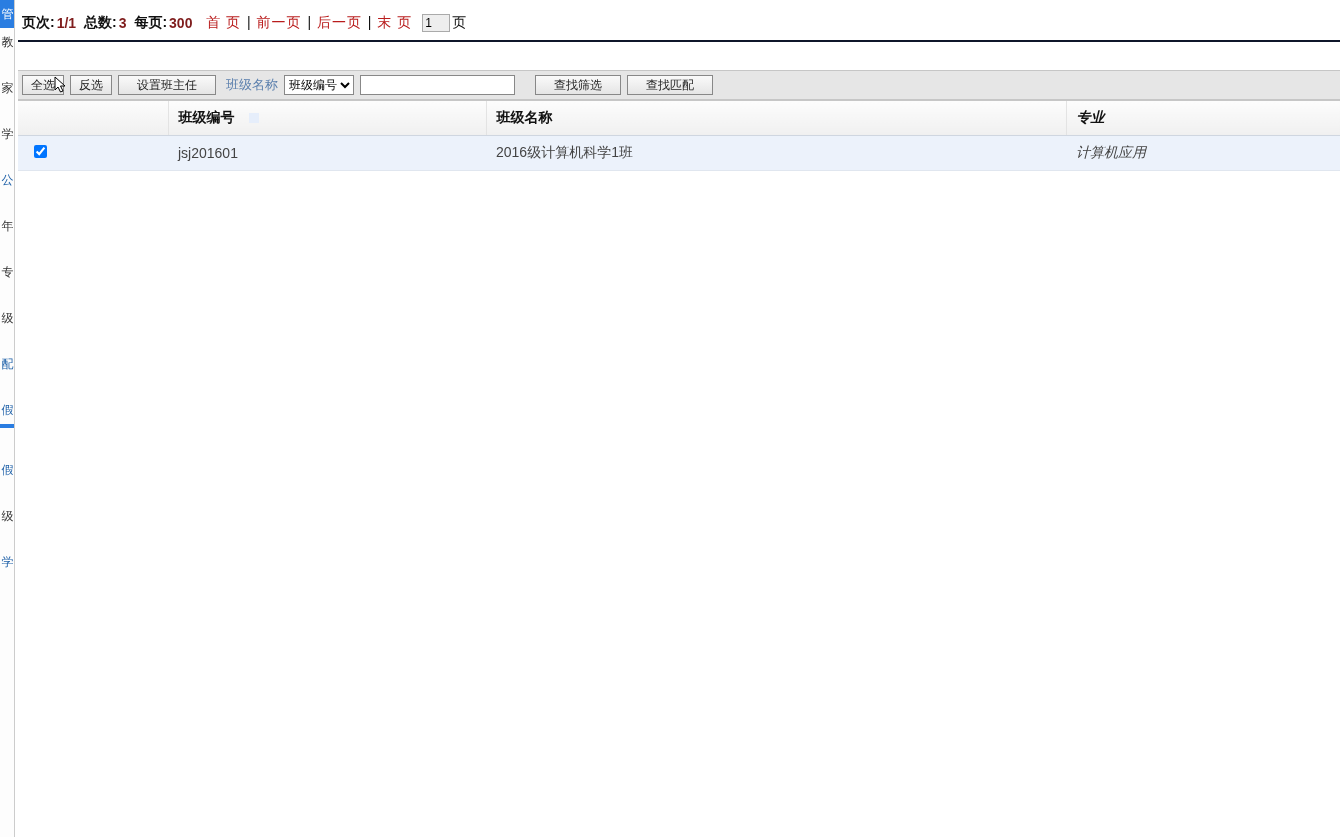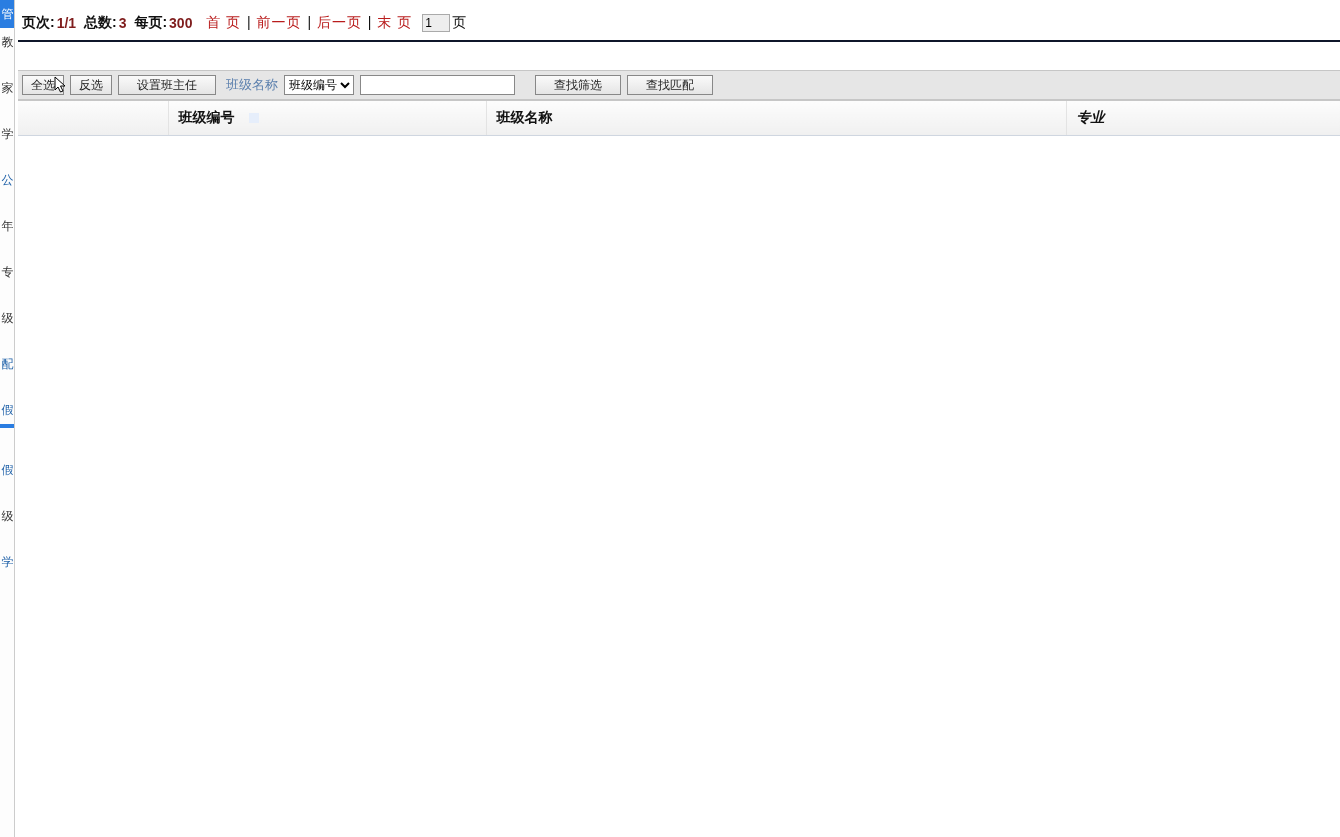--- a/index.html
+++ b/index.html
@@ -240,20 +240,26 @@
         <tr>
           <th></th>
           <th>
             <span>班级编号</span><span class="sort-mark"></span>
           </th>
           <th>班级名称</th>
           <th>专业</th>
         </tr>
       </thead>
       <tbody>
+        <tr>
+          <td><input type="checkbox" class="chk" checked="" style=""></td>
+          <td>jsj201601</td>
+          <td>2016级计算机科学1班</td>
+          <td>计算机应用</td>
+        </tr>
       </tbody>
     </table>
   </div>
 
 </div>
 
 <svg class="cursor-arrow" viewBox="0 0 14 18">
   <path d="M1 1 L1 14 L4 11 L6.5 16 L9 15 L6.5 10 L11 10 Z" fill="#fff" stroke="#000" stroke-width="1"></path>
 </svg>
 

